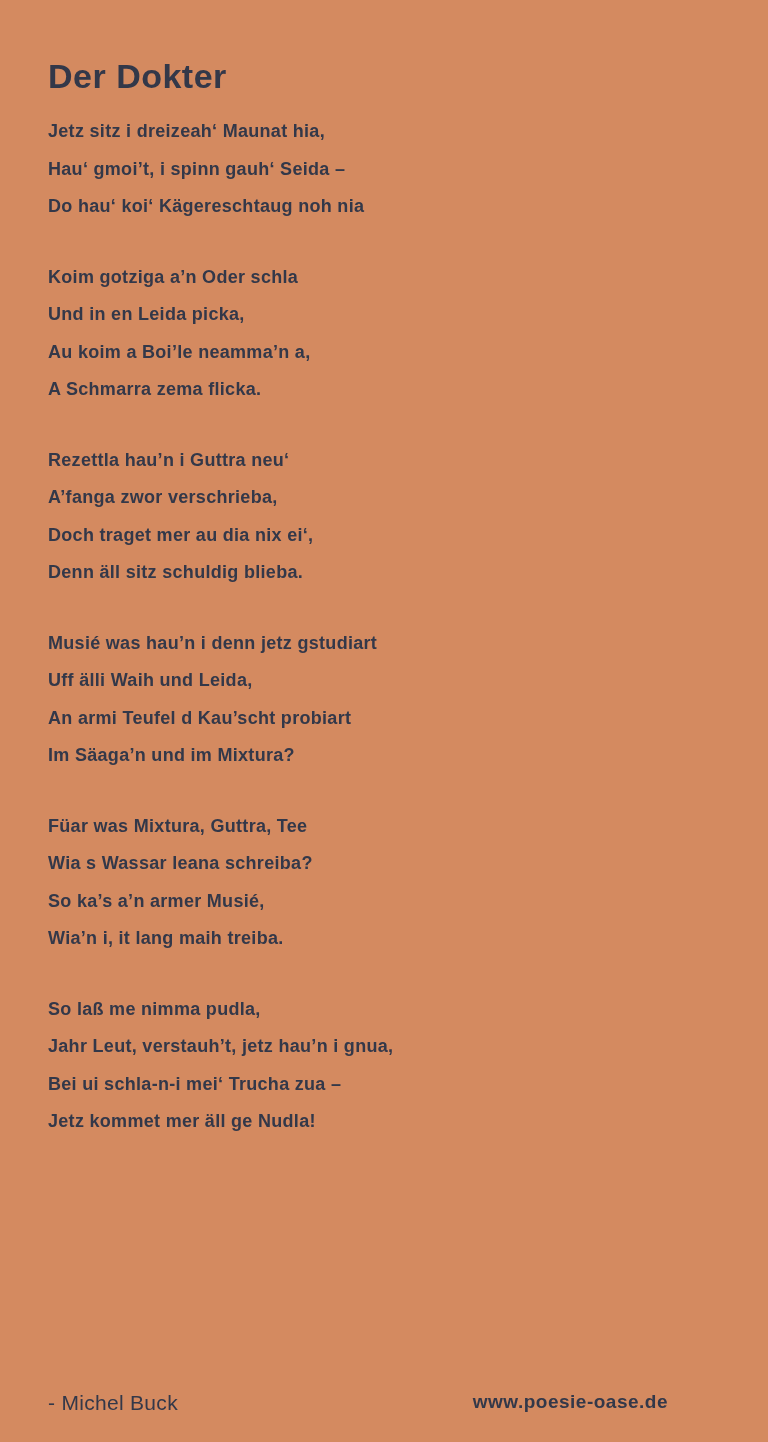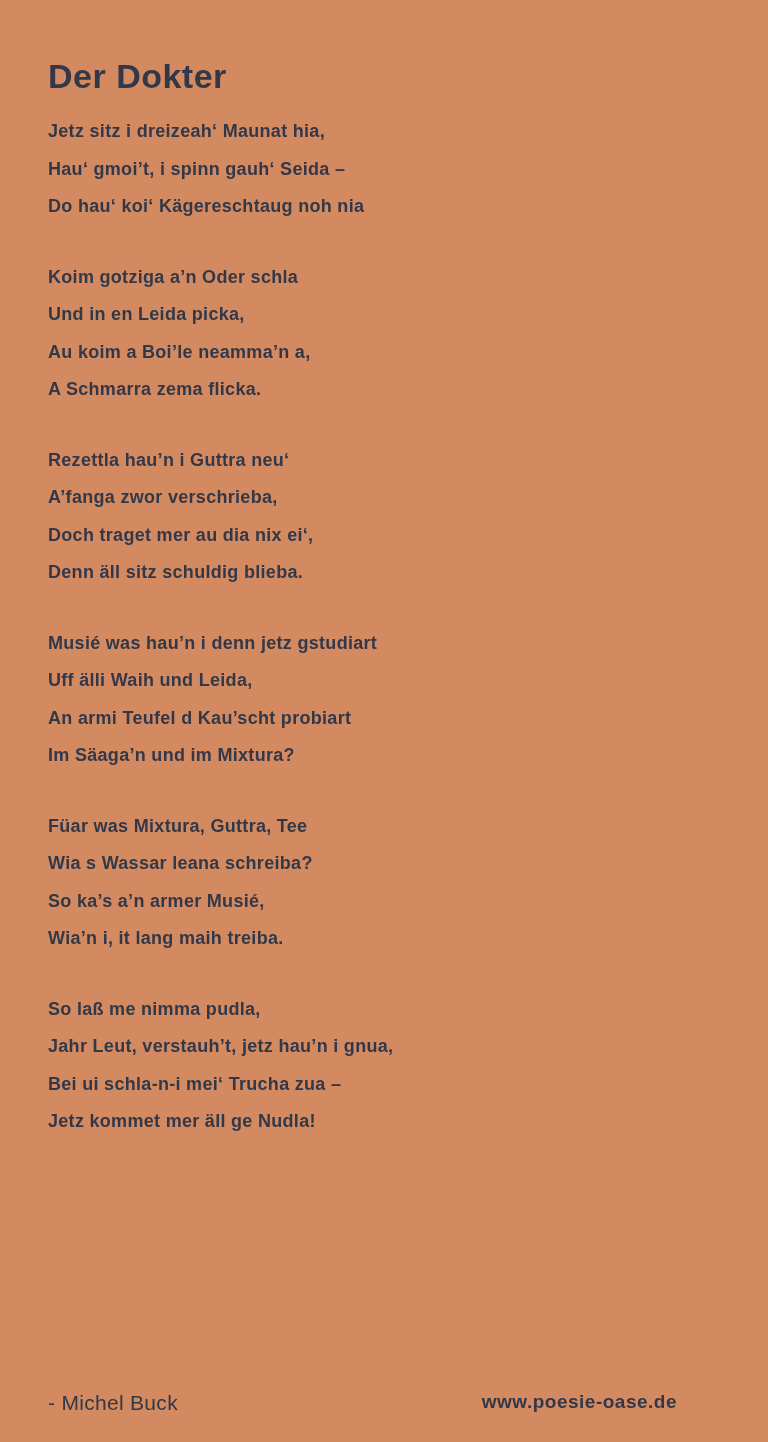--- a/index.html
+++ b/index.html
@@ -44,21 +44,21 @@
     position: absolute;
     left: 48px;
     top: 1366px;
     font-size: 21px;
     font-weight: 400;
     letter-spacing: 0.3px;
     margin-top: 25px;
   }
   .website {
     position: absolute;
-    right: 91px;
+    right: 100px;
     top: 1391px;
     font-size: 19px;
     font-weight: 600;
     letter-spacing: 0.5px;
   }
 </style>
 </head>
 <body>
 
 <div class="page">

